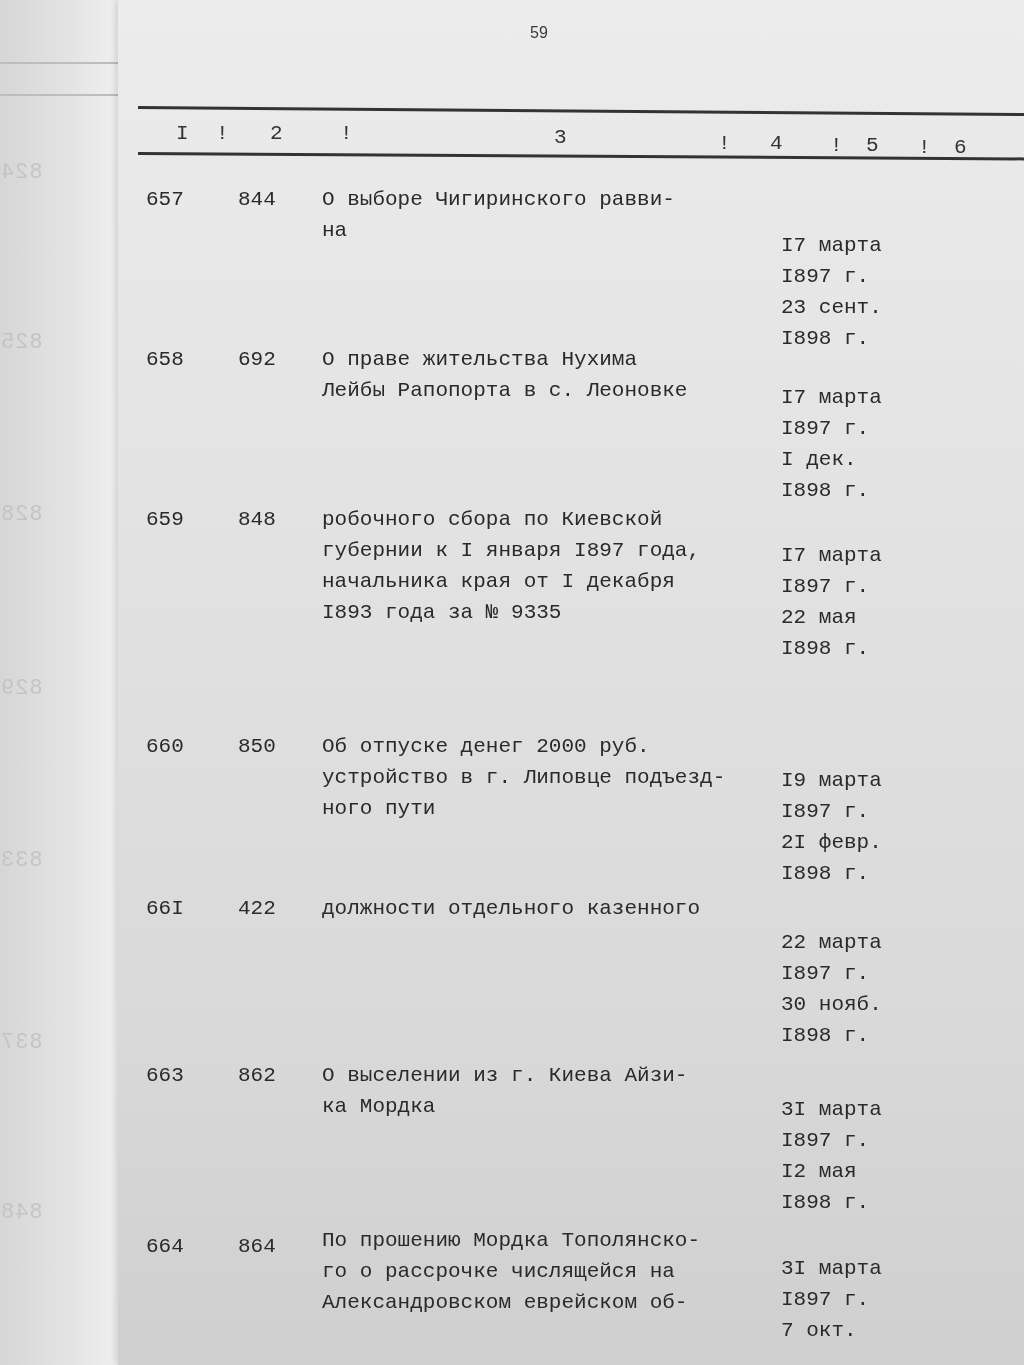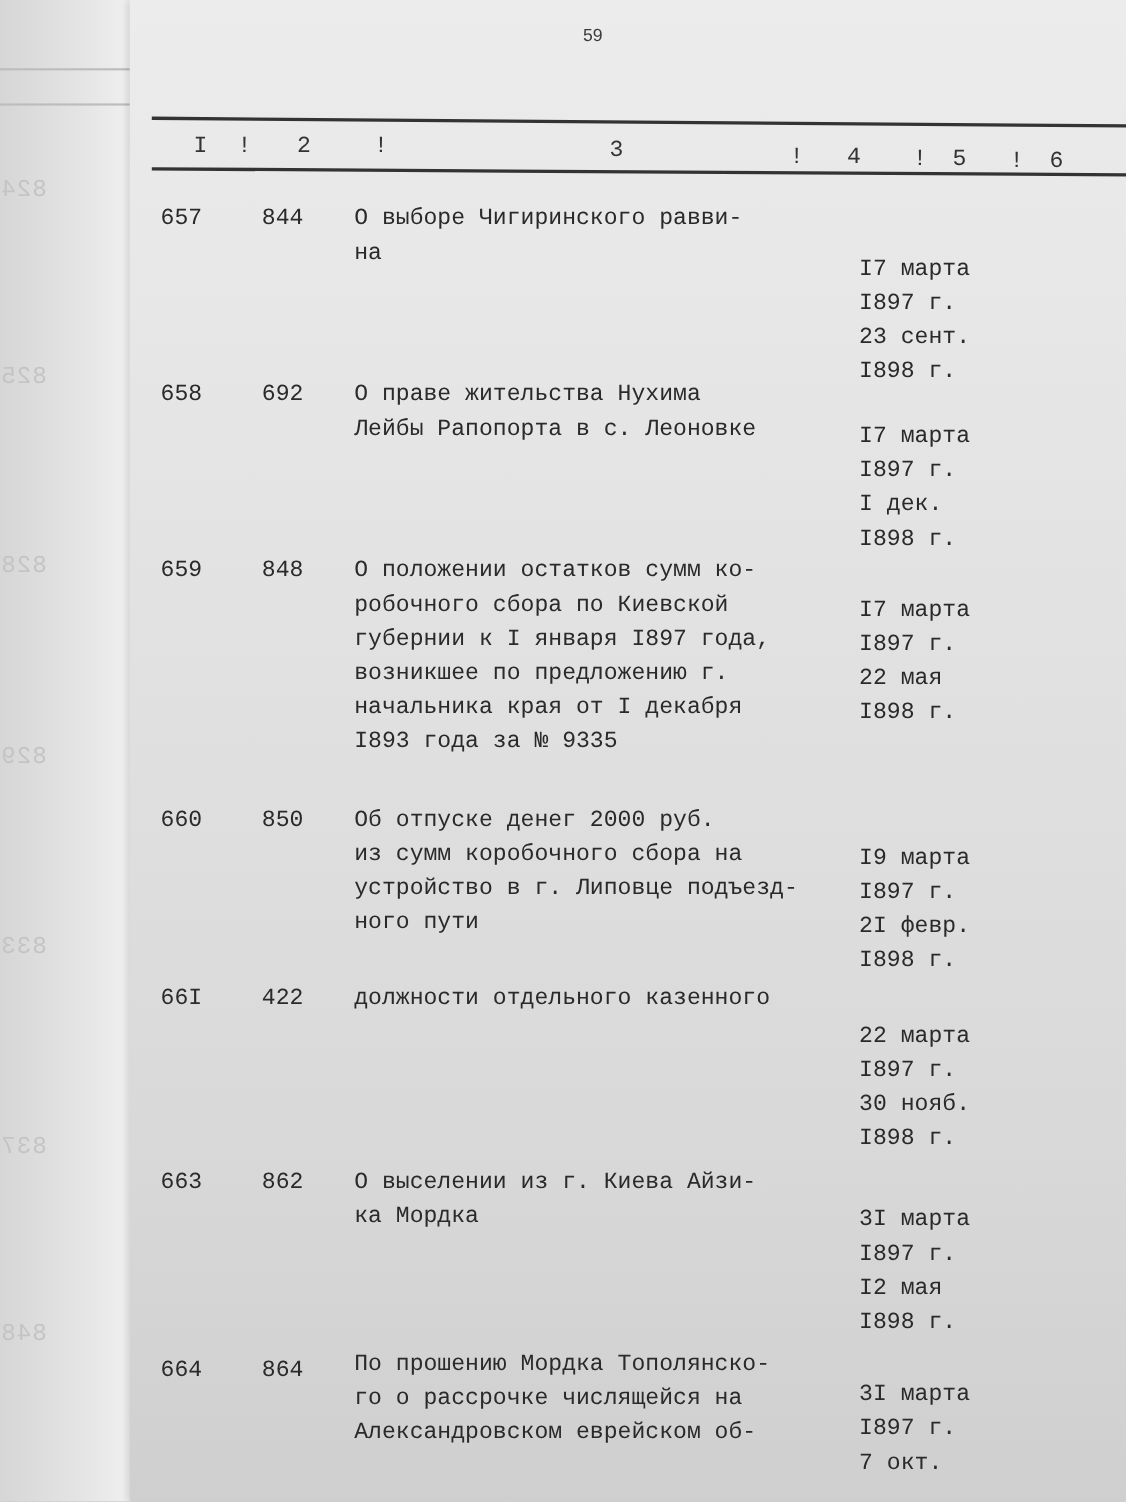--- a/index.html
+++ b/index.html
@@ -106,41 +106,38 @@
       <span class="line">I897 г.</span>
       <span class="line">I дек.</span>
       <span class="line">I898 г.</span>
     </div>
   </div>
 
   <div class="row" style="top:504px">
     <span class="c1">659</span>
     <span class="c2">848</span>
     <div class="c3">
-      <span class="line">О положении остатков сумм ко-</span>
       <span class="line">робочного сбора по Киевской</span>
       <span class="line">губернии к I января I897 года,</span>
-      <span class="line">возникшее по предложению г.</span>
       <span class="line">начальника края от I декабря</span>
       <span class="line">I893 года за № 9335</span>
     </div>
     <div class="c4" style="top:2px">
       <span class="line">I7 марта</span>
       <span class="line">I897 г.</span>
       <span class="line">22 мая</span>
       <span class="line">I898 г.</span>
     </div>
   </div>
 
   <div class="row" style="top:731px">
     <span class="c1">660</span>
     <span class="c2">850</span>
     <div class="c3">
       <span class="line">Об отпуске денег 2000 руб.</span>
-      <span class="line">из сумм коробочного сбора на</span>
       <span class="line">устройство в г. Липовце подъезд-</span>
       <span class="line">ного пути</span>
     </div>
     <div class="c4">
       <span class="line">I9 марта</span>
       <span class="line">I897 г.</span>
       <span class="line">2I февр.</span>
       <span class="line">I898 г.</span>
     </div>
   </div>

